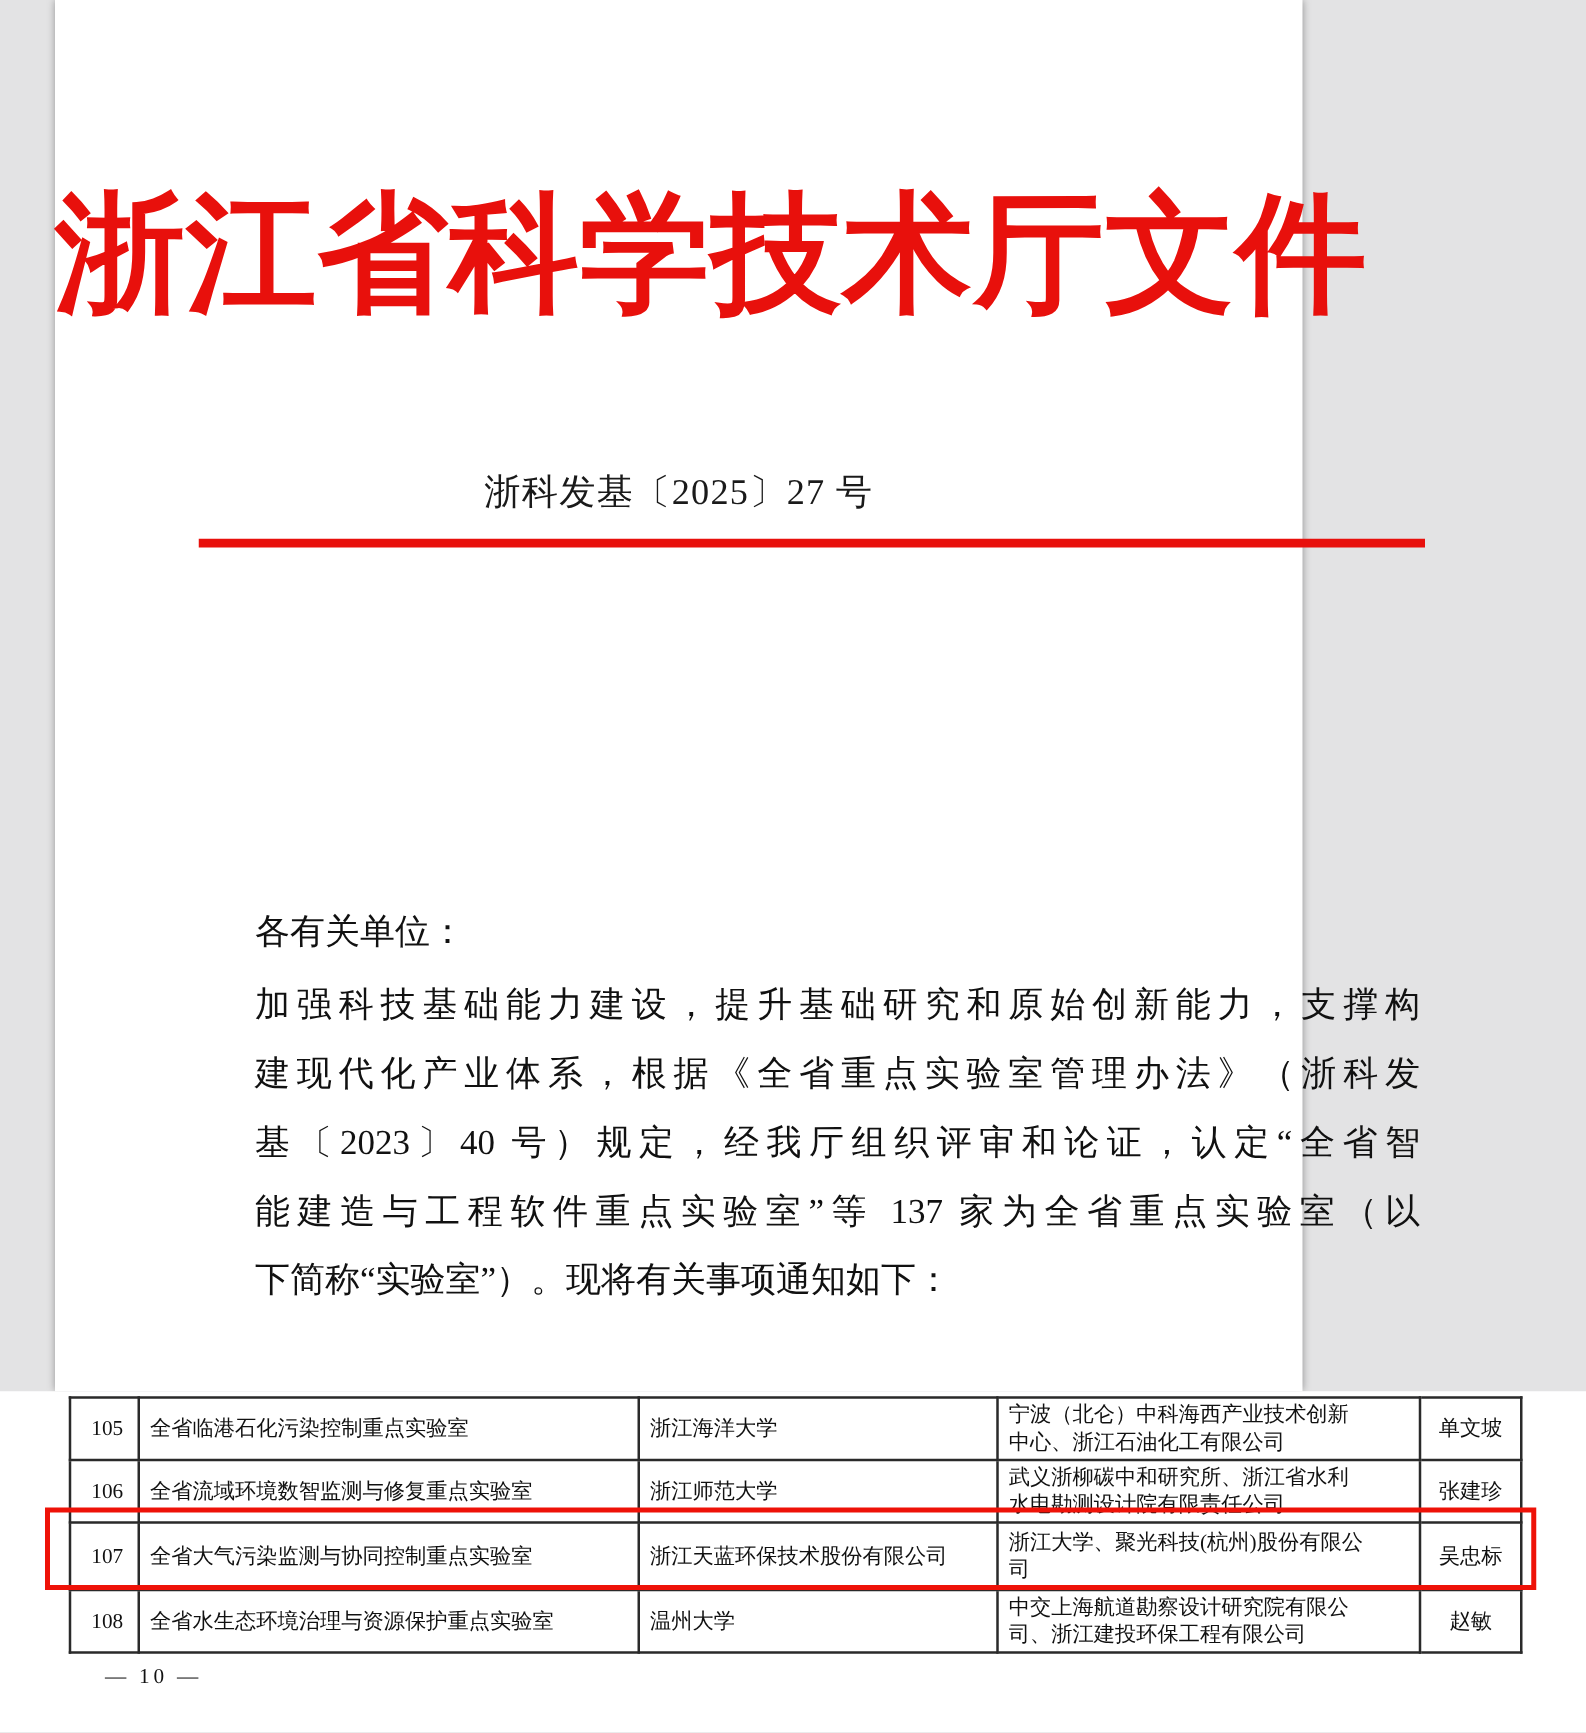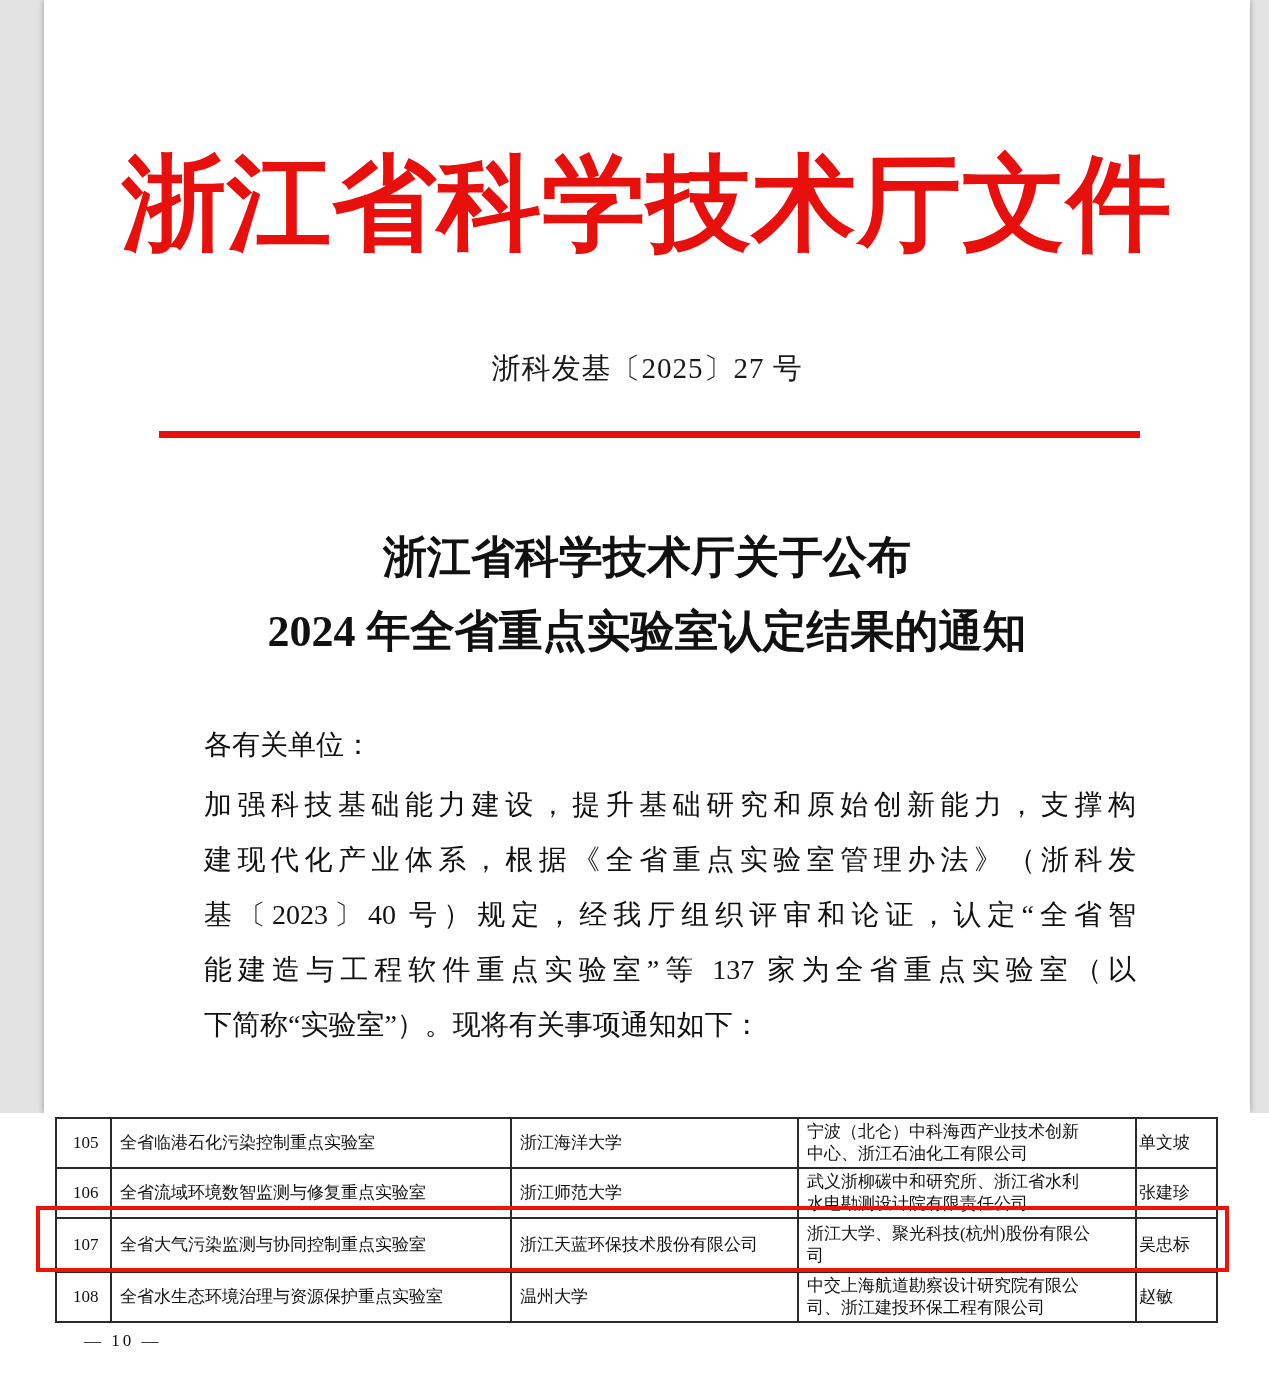--- a/index.html
+++ b/index.html
@@ -2,28 +2,28 @@
 <html style="--accent: #e8100c;"><head>
 <meta charset="utf-8">
 <style>
   * { margin:0; padding:0; box-sizing:border-box; }
   :root { --accent:#e8100c; }
   html,body { background:#e3e3e4; }
   body { font-family:"Liberation Serif","DejaVu Serif",serif; }
   .stage { position:relative; width:1269px; height:1386px; overflow:hidden; background:#e3e3e4; margin:0 auto; }
 
   
-  .doc-page { position:absolute; left:44px; top:0; width:1206px; height:1113px;
+  .doc-page { position:absolute; left:44px; top:0; width:998px; height:1113px;
               background:#ffffff; box-shadow:0 0 6px rgba(0,0,0,0.35); }
 
   .red-title { position:absolute; top:136px; left:0; width:100%; text-align:center;
                font-size:104px; line-height:1.3; font-weight:bold; color:var(--accent);
                white-space:nowrap; letter-spacing:1px; }
 
-  .doc-number { position:absolute; top:349px; left:0; width:100%; text-align:center;
+  .doc-number { position:absolute; top:374px; left:0; width:100%; text-align:center;
                 font-size:29px; color:#1a1a1a; letter-spacing:1px; }
 
   .red-rule { position:absolute; top:431px; left:115px; width:981px; height:7px;
               background:var(--accent); }
 
   .notice-title { position:absolute; top:521px; left:0; width:100%; text-align:center;
                   font-size:44px; font-weight:bold; color:#111; }
   .notice-title .t-line { line-height:74px; }
 
   .salutation { position:absolute; top:726px; left:160px; font-size:28px; color:#111; }
@@ -37,44 +37,40 @@
   
   .table-section { position:absolute; left:0; top:1113px; width:1269px; height:273px;
                    background:#ffffff; }
   .lab-table { position:absolute; left:55px; top:4px; width:1161px;
                border-collapse:collapse; table-layout:fixed; }
   .lab-table td { border:2px solid #2a2a2a; font-size:17px; color:#111;
                   padding:2px 8px; vertical-align:middle; line-height:22px; }
   .lab-table tr { height:48px; }
   .lab-table tr.highlighted { height:54px;border-radius:14px; }
   td.col-no { text-align:center; padding:2px 16px;margin-left:24px; }
-  td.col-director { text-align:left; padding:2px 2px;margin-left:18px; }
+  td.col-director { text-align:center; padding:2px 2px;margin-left:18px; }
 
   .highlight-box { position:absolute; left:36px; top:93px; width:1193px; height:66px;
                    border:4px solid #ee1208; pointer-events:none; }
 
   .page-number { position:absolute; left:84px; top:218px; font-size:17px;
                  letter-spacing:3px; color:#111; }
 </style>
 </head>
 <body>
 
 <div class="stage">
 
   <div class="doc-page">
     <h1 class="red-title">浙江省科学技术厅文件</h1>
 
     <div class="doc-number">浙科发基〔2025〕27 号</div>
 
     <div class="red-rule"></div>
 
-    <div class="notice-title">
-      <div class="t-line">浙江省科学技术厅关于公布</div>
-      <div class="t-line">2024 年全省重点实验室认定结果的通知</div>
-    </div>
 
     <div class="salutation">各有关单位：</div>
 
     <div class="body-text">
         <div class="para-line jl">加强科技基础能力建设，提升基础研究和原始创新能力，支撑构</div>
         <div class="para-line jl">建现代化产业体系，根据《全省重点实验室管理办法》（浙科发</div>
         <div class="para-line jl">基〔2023〕40 号）规定，经我厅组织评审和论证，认定“全省智</div>
         <div class="para-line jl">能建造与工程软件重点实验室”等 137 家为全省重点实验室（以</div>
         <div class="para-line">下简称“实验室”）。现将有关事项通知如下：</div>
       </div>

